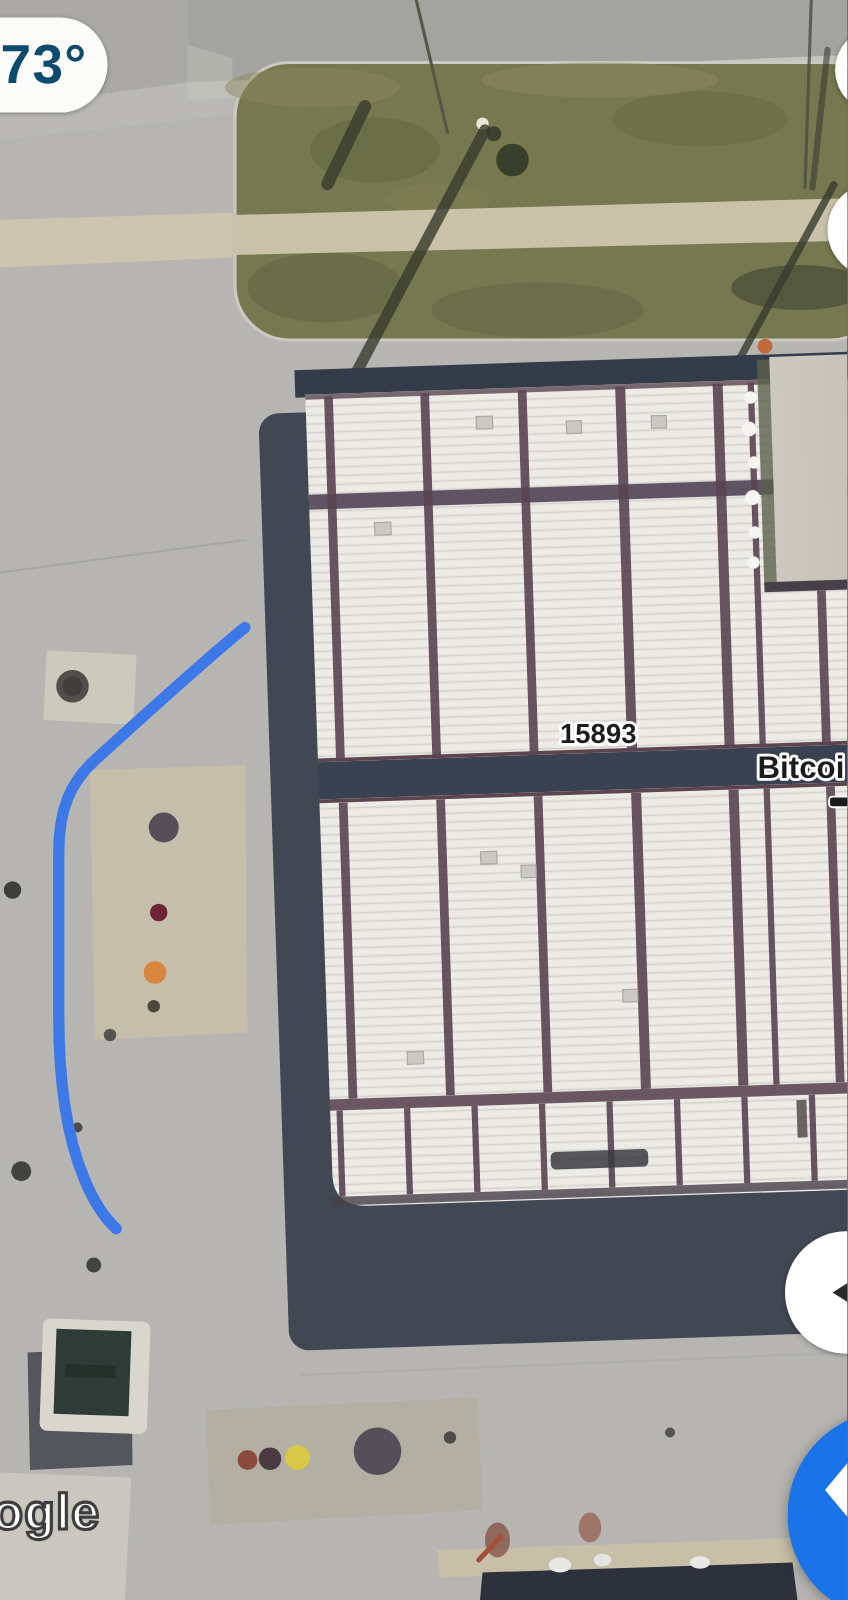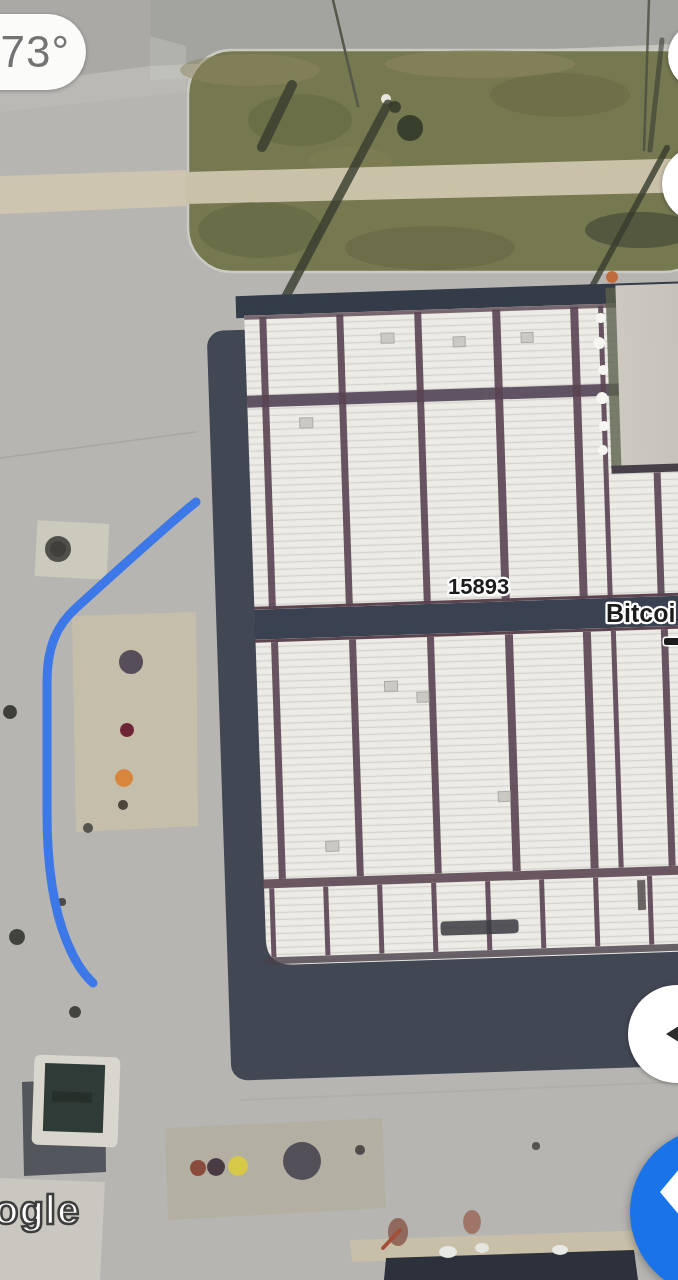--- a/index.html
+++ b/index.html
@@ -18,21 +18,21 @@
   }
 
   
   .temp-pill{
     position:absolute;left:-36px;top:14px;width:122px;height:76px;
     background:#fbfbfa;border-radius:38px;
     box-shadow:0 1px 4px rgba(0,0,0,.3);
     display:flex;align-items:center;justify-content:flex-end;
     padding-right:16px;box-sizing:border-box;
   }
-  .temp-pill span{font-size:44px;color:#737373;letter-spacing:1px;}
+  .temp-pill span{font-size:44px;color:#0c4a6e;letter-spacing:1px;font-weight:bold;}
 
   .circle-btn{
     position:absolute;background:#ffffff;border-radius:50%;
     box-shadow:0 1px 4px rgba(0,0,0,.35);
   }
   .circle-btn.c1{left:668px;top:22px;width:68px;height:68px;}
   .circle-btn.c2{left:662px;top:146px;width:76px;height:76px;}
   .circle-btn.arrow{left:628px;top:985px;width:98px;height:98px;}
   .circle-btn.arrow svg{display:block;width:98px;height:98px;}
 

